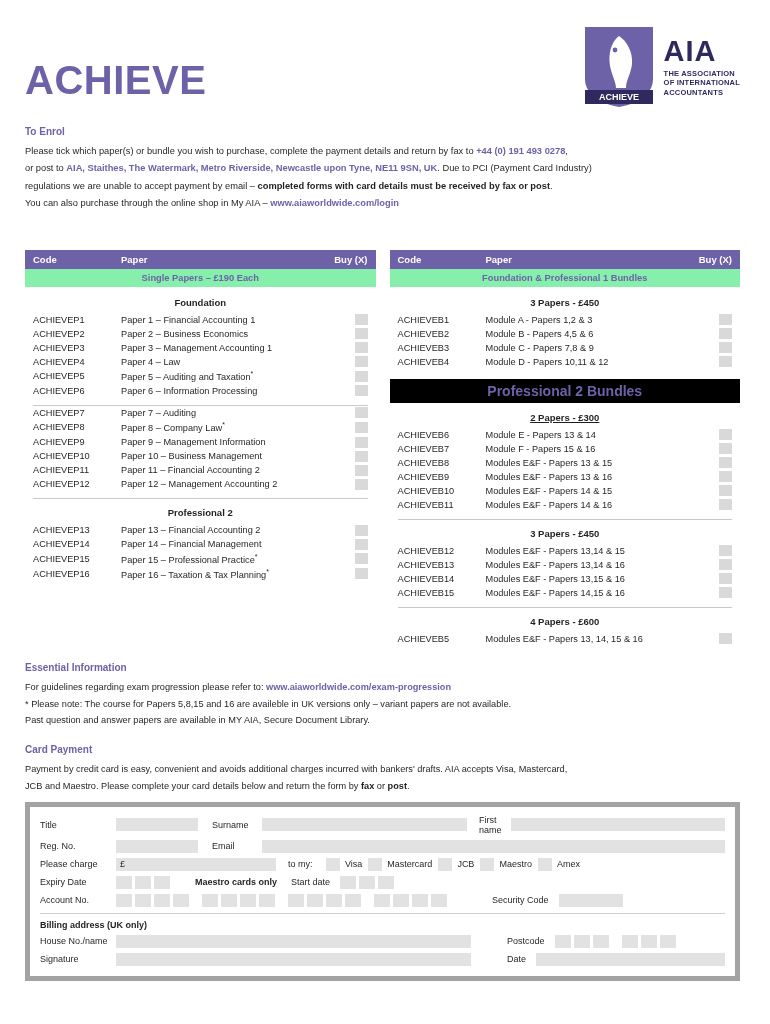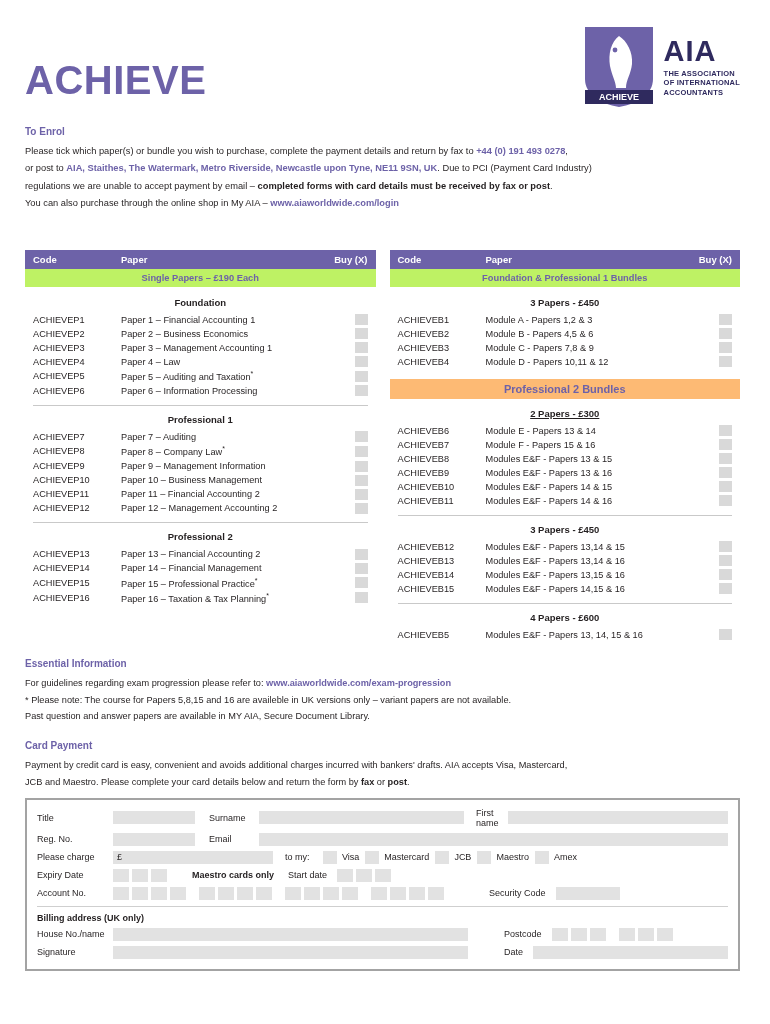--- a/index.html
+++ b/index.html
@@ -54,46 +54,46 @@
   .thead {
     background:#6d62a8; color:#fff; display:flex; align-items:center;
     height: 19px; font-weight:bold; font-size:9.5px; padding: 0 8px; margin-top: 27px;
   }
   .thead .c-code { width: 88px; }
   .thead .c-paper { flex:1; }
   .thead .c-buy { width: 48px; text-align:right; }
 
   .band {
     color:#6d62a8; font-weight:bold; text-align:center; font-size:9.3px;
-    background:#bef264; padding: 4px 0; margin-bottom: 2px;
+    background:#86efac; padding: 4px 0; margin-bottom: 2px;
   }
   .grp-title {
     text-align:center; font-weight:bold; font-size:9.5px; padding:8px 0 5px 0;
   }
   .grp-title.small { padding-top: 7px; text-decoration: underline; }
   .rows { }
   .row { display:flex; align-items:center; padding: 1.5px 8px; }
   .row .c-code { width: 88px; font-size: 9.2px; }
   .row .c-paper { flex:1; font-size: 9.2px; }
   .row .c-buy { width: 48px; display:flex; justify-content:flex-end; }
   .chk { width: 13px; height: 11px; background:#d9d9d9; display:block; }
   .rule { border-bottom:1px solid #c9c9c9; margin: 7px 8px 0 8px; }
   .sub-band {
-    color:#6d62a8; font-weight:bold; text-align:center; font-size:11px;
-    background:#fdba74; padding: 4px 0; margin: 10px 0 2px 0;
+    color:#6d62a8; font-weight:bold; text-align:center; font-size:14px;
+    background:#000000; padding: 4px 0; margin: 10px 0 2px 0;
   }
   .sup { font-size:7px; vertical-align: super; }
 
   
   .info { margin-top: 14px; }
   .info p { margin: 0 0 3px 0; line-height:1.5; font-size:9.2px; }
 
   
   .form {
-    margin-top: 8px; border:2px solid #a3a3a3; padding: 8px 10px 10px 10px;
+    margin-top: 8px; border:5px solid #a3a3a3; padding: 8px 10px 10px 10px;
   }
   .frow { display:flex; align-items:center; margin-bottom: 5px; }
   .flabel { font-size: 9px; color:#231f20; }
   .fbox { background:#e2e2e2; height: 13px; }
   .cell { background:#e2e2e2; width: 16px; height: 13px; margin-right: 3px; }
   .gap { width: 10px; }
   .form-rule { border-top:1px solid #cfcfcf; margin: 6px 0; }
   .brand { font-size: 9px; margin-right: 6px; }
 </style>
 </head>
@@ -190,21 +190,20 @@
         <div class="row">
             <div class="c-code">ACHIEVEP6</div>
             <div class="c-paper">Paper 6 – Information Processing</div>
             <div class="c-buy">
               <span class="chk"></span>
             </div>
           </div>
       </div>
       <div class="rule"></div>
 
-      <div class="grp-title">Professional 1</div>
       <div class="rows">
         <div class="row">
             <div class="c-code">ACHIEVEP7</div>
             <div class="c-paper">Paper 7 – Auditing</div>
             <div class="c-buy">
               <span class="chk"></span>
             </div>
           </div>
         <div class="row">
             <div class="c-code">ACHIEVEP8</div>

